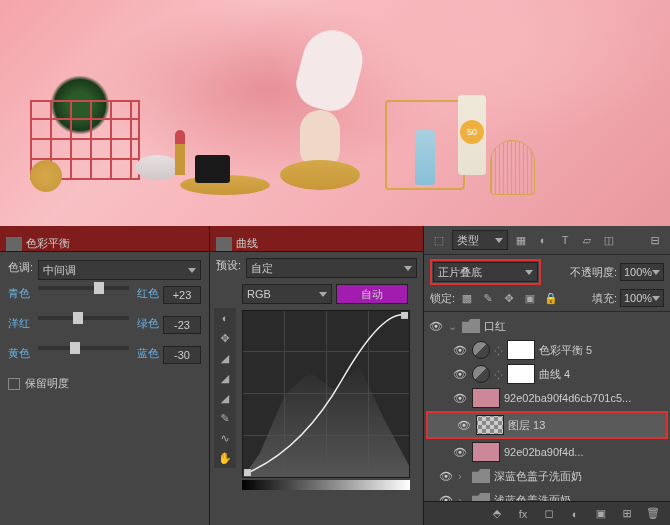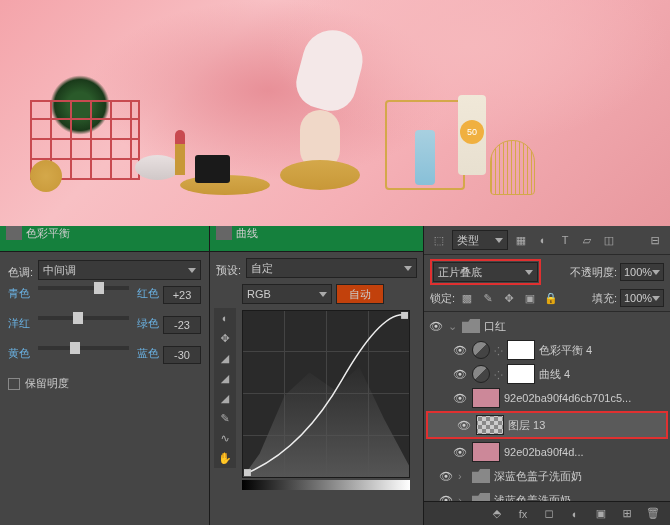--- a/index.html
+++ b/index.html
@@ -19,28 +19,28 @@
 .sunscreen{position:absolute;left:458px;top:95px;width:28px;height:80px;background:linear-gradient(#f0e8d8,#e8e0d0);border-radius:4px}
 .sun-label{position:absolute;left:460px;top:120px;width:24px;height:24px;background:#f0b040;border-radius:50%;font-size:9px;line-height:24px;text-align:center;color:#fff}
 .compact{position:absolute;left:135px;top:155px;width:45px;height:25px;background:linear-gradient(#e8e0e0,#d0c8c8);border-radius:50%}
 .lipbox{position:absolute;left:195px;top:155px;width:35px;height:28px;background:#1a1a1a;border-radius:3px}
 .lipstick{position:absolute;left:175px;top:130px;width:10px;height:45px;background:linear-gradient(#c84a50 30%,#c89838 30%);border-radius:5px 5px 0 0}
 .cage{position:absolute;left:490px;top:140px;width:45px;height:55px;background:repeating-linear-gradient(90deg,#d4a84a,#d4a84a 1px,transparent 1px,transparent 4px);border:1px solid #d4a84a;border-radius:22px 22px 4px 4px}
 .panels{display:flex;height:299px;background:#454545}
 .panel-cb{width:210px;border-right:1px solid #1a1a1a}
 .panel-cv{width:214px;border-right:1px solid #1a1a1a}
 .panel-ly{width:246px}
-.phead{height:26px;background:#15803d;display:flex;align-items:flex-start;padding:0 6px;border-bottom:1px solid #1a1a1a}
+.phead{height:26px;background:#7f1d1d;display:flex;align-items:flex-end;padding:0 6px;border-bottom:1px solid #1a1a1a}
 .phead .icn{width:16px;height:14px;background:#666;margin-right:4px}
 .pbody{padding:8px}
-.row{display:flex;align-items:flex-end;margin-bottom:6px}
+.row{display:flex;align-items:flex-start;margin-bottom:6px}
 .lbl{width:30px}
 .sel{flex:1;height:20px;background:#3a3a3a;border:1px solid #222;display:flex;align-items:center;padding:0 4px;justify-content:space-between}
 .dr{width:0;height:0;border-left:4px solid transparent;border-right:4px solid transparent;border-top:5px solid #aaa}
-.btn-auto{height:20px;background:#c2410c;border:1px solid #222;padding:0 12px;line-height:18px;margin-left:4px}
+.btn-auto{height:20px;background:#a21caf;border:1px solid #222;padding:0 24px;line-height:18px;margin-left:4px}
 .crow{display:flex;margin-bottom:12px}
 .cl{width:26px;color:#6ab0e0}
 .slider{flex:1;height:4px;background:#333;position:relative;margin:0 4px}
 .slider .th{position:absolute;top:-4px;width:10px;height:12px;background:#ccc}
 .cr{width:26px;text-align:right;color:#6ab0e0}
 .nbox{width:38px;height:18px;background:#3a3a3a;border:1px solid #222;text-align:center;line-height:16px;margin-left:4px}
 .chk{display:flex;align-items:center;}
 .chk .bx{width:12px;height:12px;border:1px solid #888;margin-right:5px}
 .tools{position:absolute;width:22px;background:#3a3a3a}
 .tools .t{width:22px;height:20px;display:flex;align-items:center;justify-content:center;color:#aaa}
@@ -240,21 +240,21 @@
   <span class="eye">👁</span>
   <span class="arr">⌄</span>
   <span class="folder"></span>
   <span>口红</span>
 </div>
         <div class="layer " style="padding-left:28px">
     <span class="eye">👁</span>
     <span class="adj-ico"></span>
           <span class="link">⁘</span>
           <span class="mask-th"></span>
-    <span style="overflow:hidden;text-overflow:ellipsis;white-space:nowrap">色彩平衡 4</span>
+    <span style="overflow:hidden;text-overflow:ellipsis;white-space:nowrap">色彩平衡 5</span>
   </div>
         <div class="layer " style="padding-left:28px">
     <span class="eye">👁</span>
     <span class="adj-ico"></span>
           <span class="link">⁘</span>
           <span class="mask-th"></span>
     <span style="overflow:hidden;text-overflow:ellipsis;white-space:nowrap">曲线 4</span>
   </div>
         <div class="layer " style="padding-left:28px">
     <span class="eye">👁</span>

